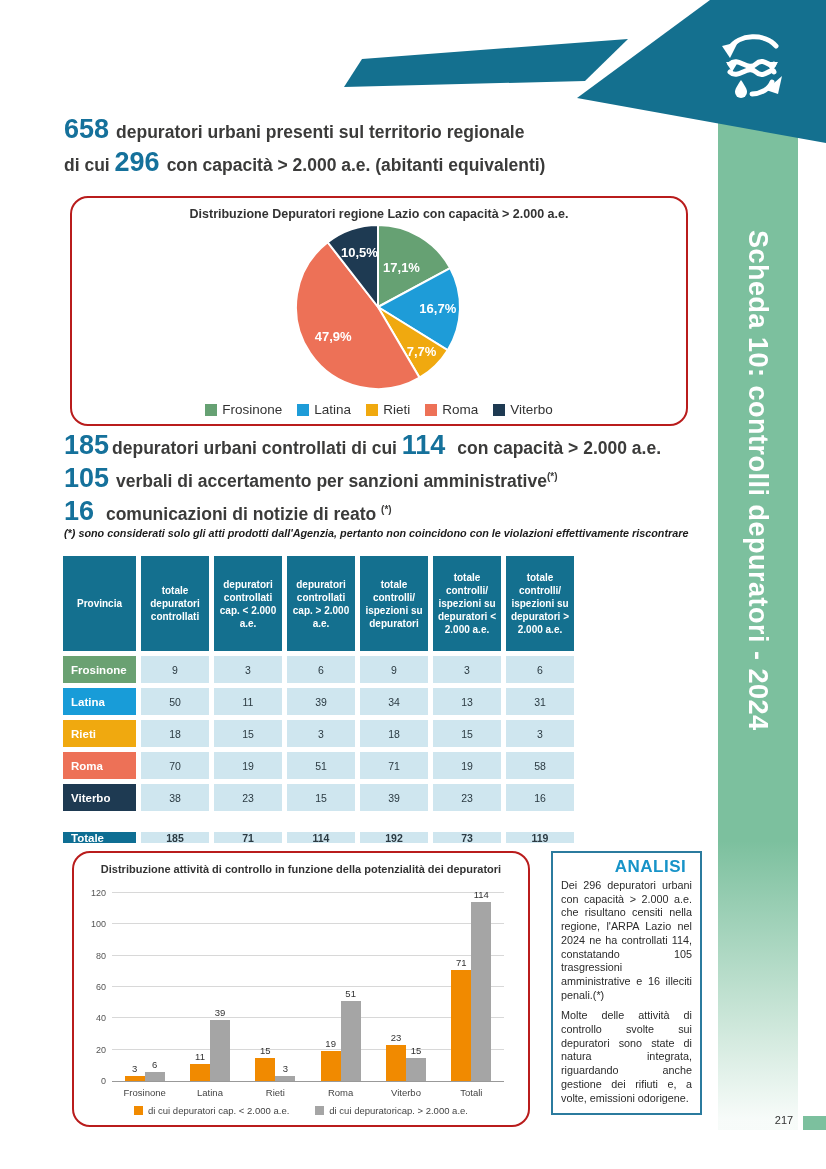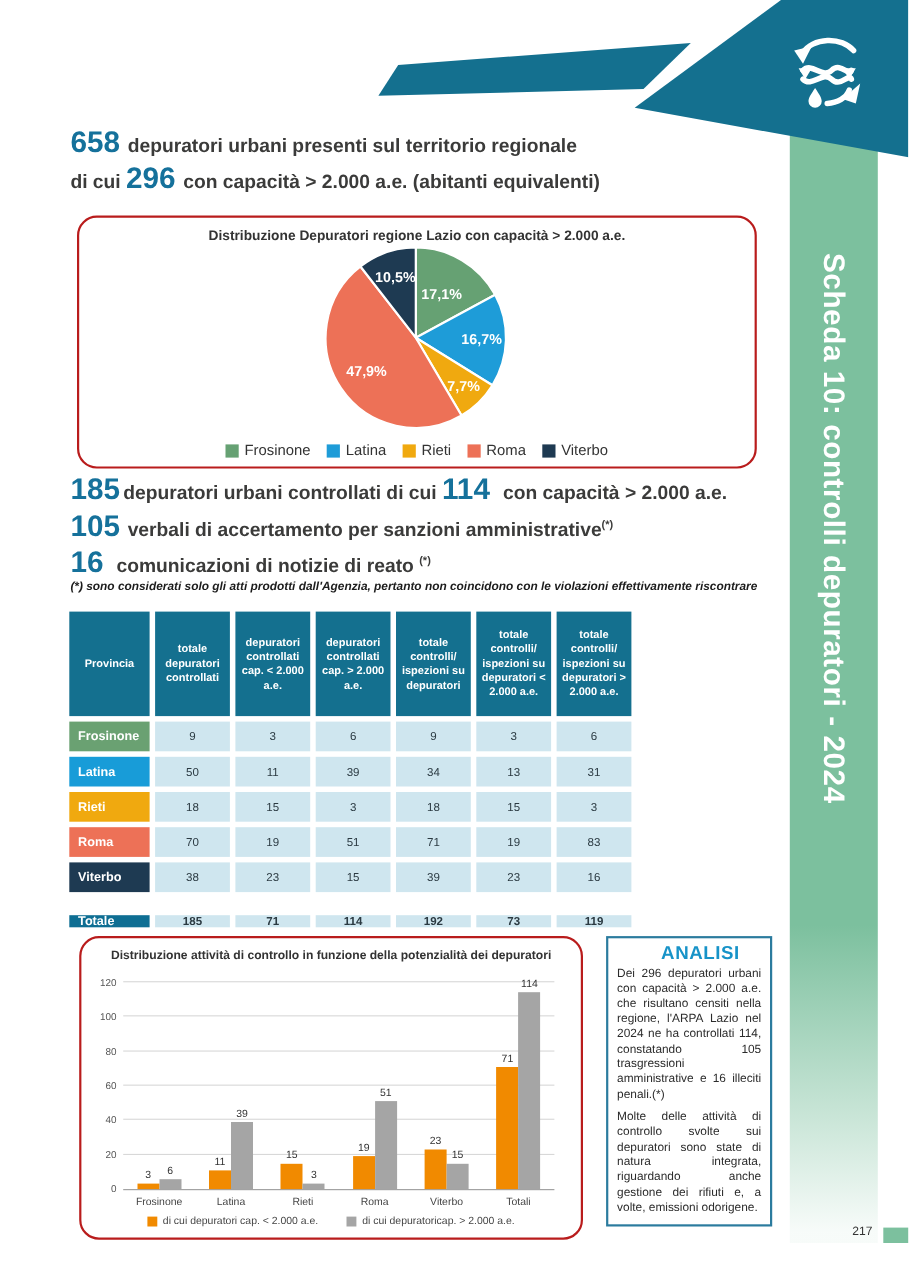--- a/index.html
+++ b/index.html
@@ -61,21 +61,21 @@
   .ytick{position:absolute;left:4px;width:28px;text-align:right;font-size:9px;color:#555;}
   .xrow{position:absolute;left:38px;top:234px;width:392px;display:flex;}
   .xlabel{flex:1;text-align:center;font-size:9.5px;color:#444;}
   .bar-legend{position:absolute;left:0;right:0;top:252px;display:flex;justify-content:center;gap:26px;}
   .bar-legend .legend-item{font-size:9.5px;color:#444;font-weight:normal;}
   .bar-legend .legend-swatch{width:9px;height:9px;}
 
   
   .analisi-box{position:absolute;left:551px;top:851px;width:147px;height:260px;
     border:2px solid #2B7B9E;background:#fff;}
-  .analisi-title{color:#1793C8;font-size:17px;font-weight:bold;margin:4px 0 2px 0;letter-spacing:0.5px;padding-left:48px;}
+  .analisi-title{text-align:center;color:#1793C8;font-size:17px;font-weight:bold;margin:4px 0 2px 0;letter-spacing:0.5px;padding-left:48px;}
   .analisi-box p{margin:0 8px 7px 8px;font-size:10.8px;line-height:1.27;text-align:justify;color:#2b2b2b;}
 
   
   .page-number{position:absolute;left:770px;top:1114px;width:28px;text-align:center;
     font-size:11px;color:#333;z-index:3;}
   .footer-rect{position:absolute;left:803px;top:1116px;width:23px;height:14px;background:#7CC09E;z-index:3;}
 </style>
 </head>
 <body>
 
@@ -200,21 +200,21 @@
       <div class="td">3</div>
       <div class="td">18</div>
       <div class="td">15</div>
       <div class="td">3</div>
       <div class="prov" style="background: rgb(237, 113, 87);">Roma</div>
       <div class="td">70</div>
       <div class="td">19</div>
       <div class="td">51</div>
       <div class="td">71</div>
       <div class="td">19</div>
-      <div class="td">83</div>
+      <div class="td">58</div>
       <div class="prov" style="background: rgb(30, 58, 82);">Viterbo</div>
       <div class="td">38</div>
       <div class="td">23</div>
       <div class="td">15</div>
       <div class="td">39</div>
       <div class="td">23</div>
       <div class="td">16</div>
       <div class="prov bold" style="background: rgb(14, 110, 147);">Totale</div>
       <div class="td bold">185</div>
       <div class="td bold">71</div>

